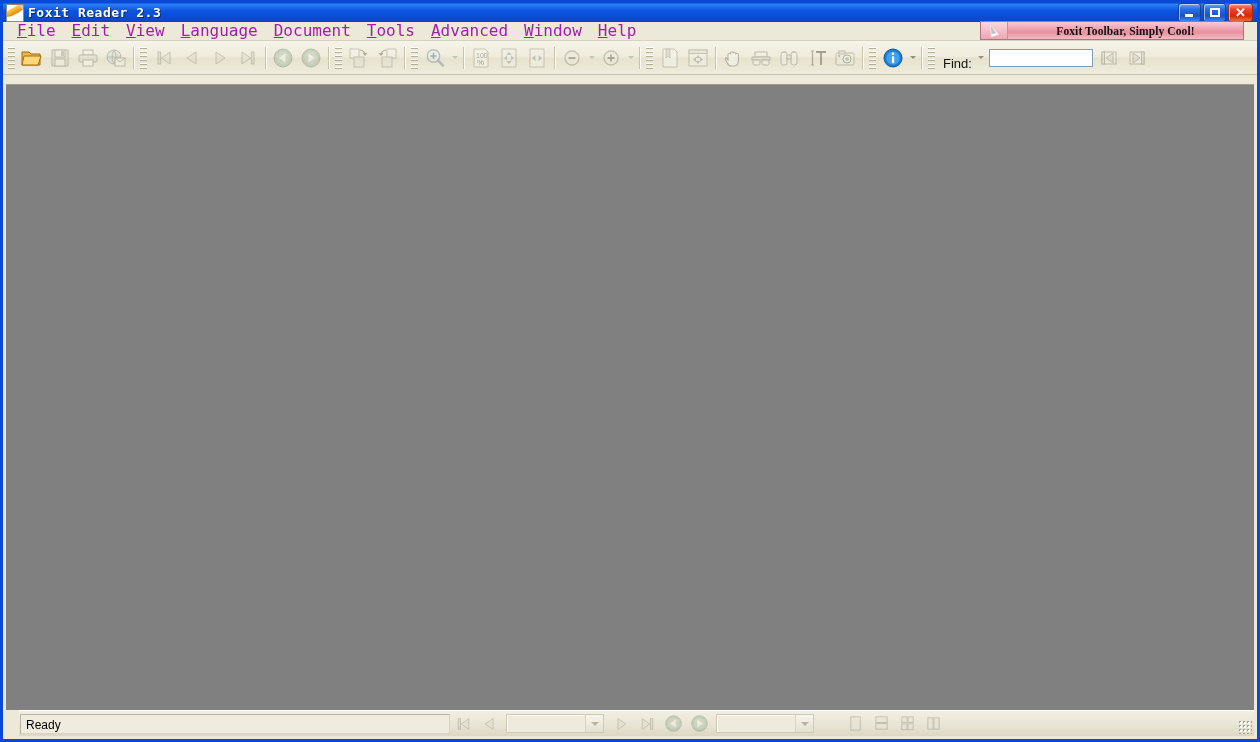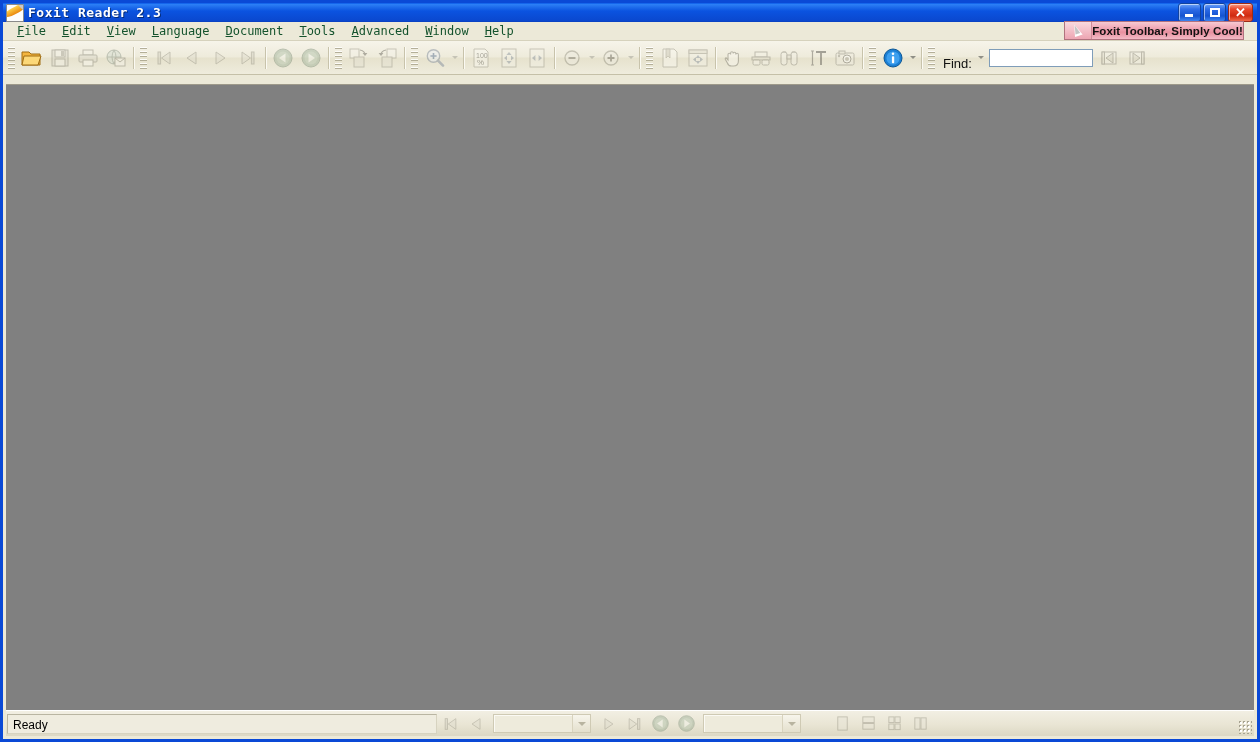--- a/index.html
+++ b/index.html
@@ -54,29 +54,30 @@
   .winbtn .sq{position:absolute;left:6px;top:4px;width:10px;height:9px;border:2px solid #fff;box-sizing:border-box;}
   .winbtn .x{font-family:"Liberation Sans",sans-serif;font-size:13px;line-height:17px;}
 
   
   .menubar{
     height:19px;display:flex;align-items:center;
     background:#ece9d8;border-bottom:1px solid #d6d2bd;
     padding-left:6px;box-sizing:border-box;position:relative;
   }
   .menu-item{
-    font-size:12px;color:#14532d;padding:2px 8px 2px 8px;white-space:nowrap;
+    font-size:16px;color:#a21caf;padding:2px 8px 2px 8px;white-space:nowrap;
     font-family:"DejaVu Sans Mono","Liberation Mono",monospace;line-height:14px;
   }
   .menu-item u{text-decoration:underline;}
   .promo{
-    position:absolute;right:13px;top:-1px;height:19px;width:180px;
+    position:absolute;right:13px;top:-1px;height:19px;width:264px;
     display:flex;align-items:center;box-sizing:border-box;
     border:1px solid #b0727e;
     background:linear-gradient(to bottom,#f7c9d2 0%,#f0a8b6 35%,#e8909f 60%,#f3bac6 100%);
+    font-family:Liberation Serif, serif;
   }
   .promo-icon{
     width:26px;height:17px;flex:0 0 auto;position:relative;
     background:linear-gradient(to bottom,#f9d9de,#eda5b2);
     border-right:1px solid #d08c99;
   }
   .promo-icon:before{
     content:"";position:absolute;left:8px;top:2px;width:0;height:0;
     border-style:solid;border-width:0 5px 12px 3px;
     border-color:transparent transparent #ffffff transparent;
@@ -129,21 +130,21 @@
   }
 
   
   .docarea{
     position:absolute;left:3px;right:3px;top:81px;bottom:29px;
     background:#808080;border-top:1px solid #9d998a;
   }
 
   
   .statusbar{
-    position:absolute;left:3px;right:3px;bottom:3px;height:26px;
+    position:absolute;left:16px;right:3px;bottom:3px;height:26px;
     background:linear-gradient(to bottom,#f2efe3 0%,#e9e5d4 55%,#dcd8c4 100%);
     display:flex;align-items:center;box-sizing:border-box;
     border-top:1px solid #ffffff;
   }
   .status-text{
     flex:0 0 auto;width:430px;height:20px;line-height:20px;font-size:12px;color:#000;
     padding-left:5px;box-sizing:border-box;
     border:1px solid #d7d3c0;border-top-color:#b9b5a2;border-left-color:#b9b5a2;
     background:#efecdf;margin-left:1px;
   }

